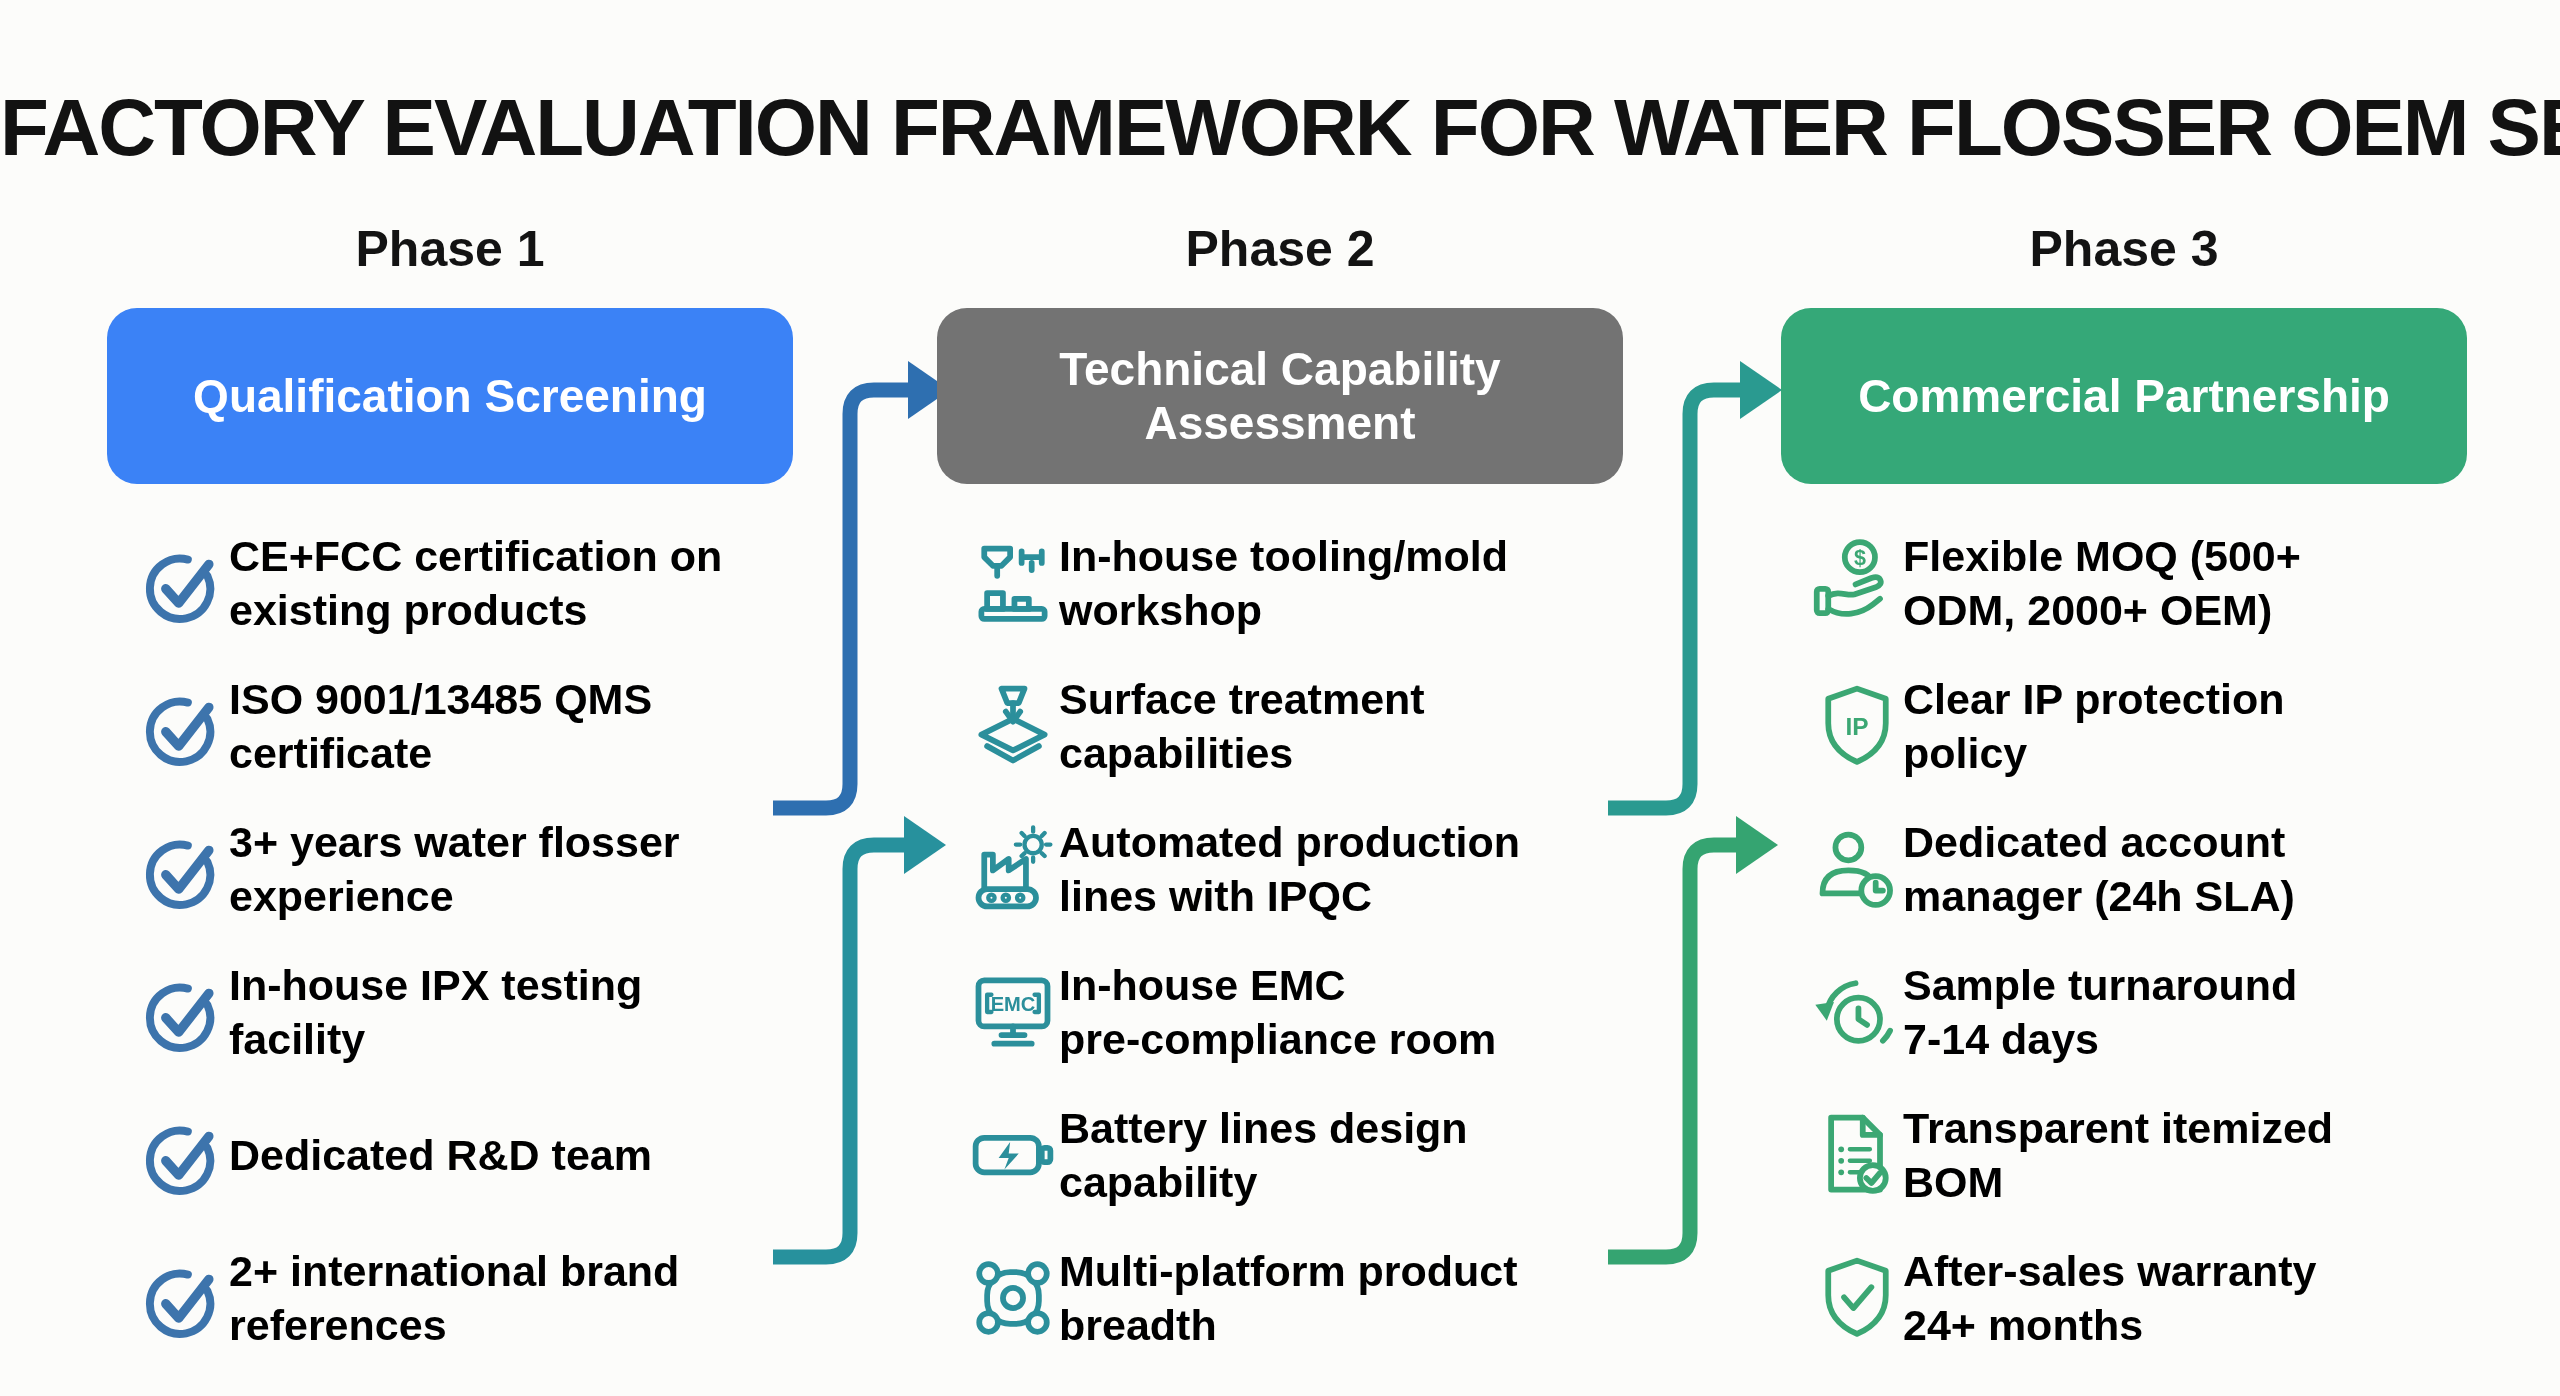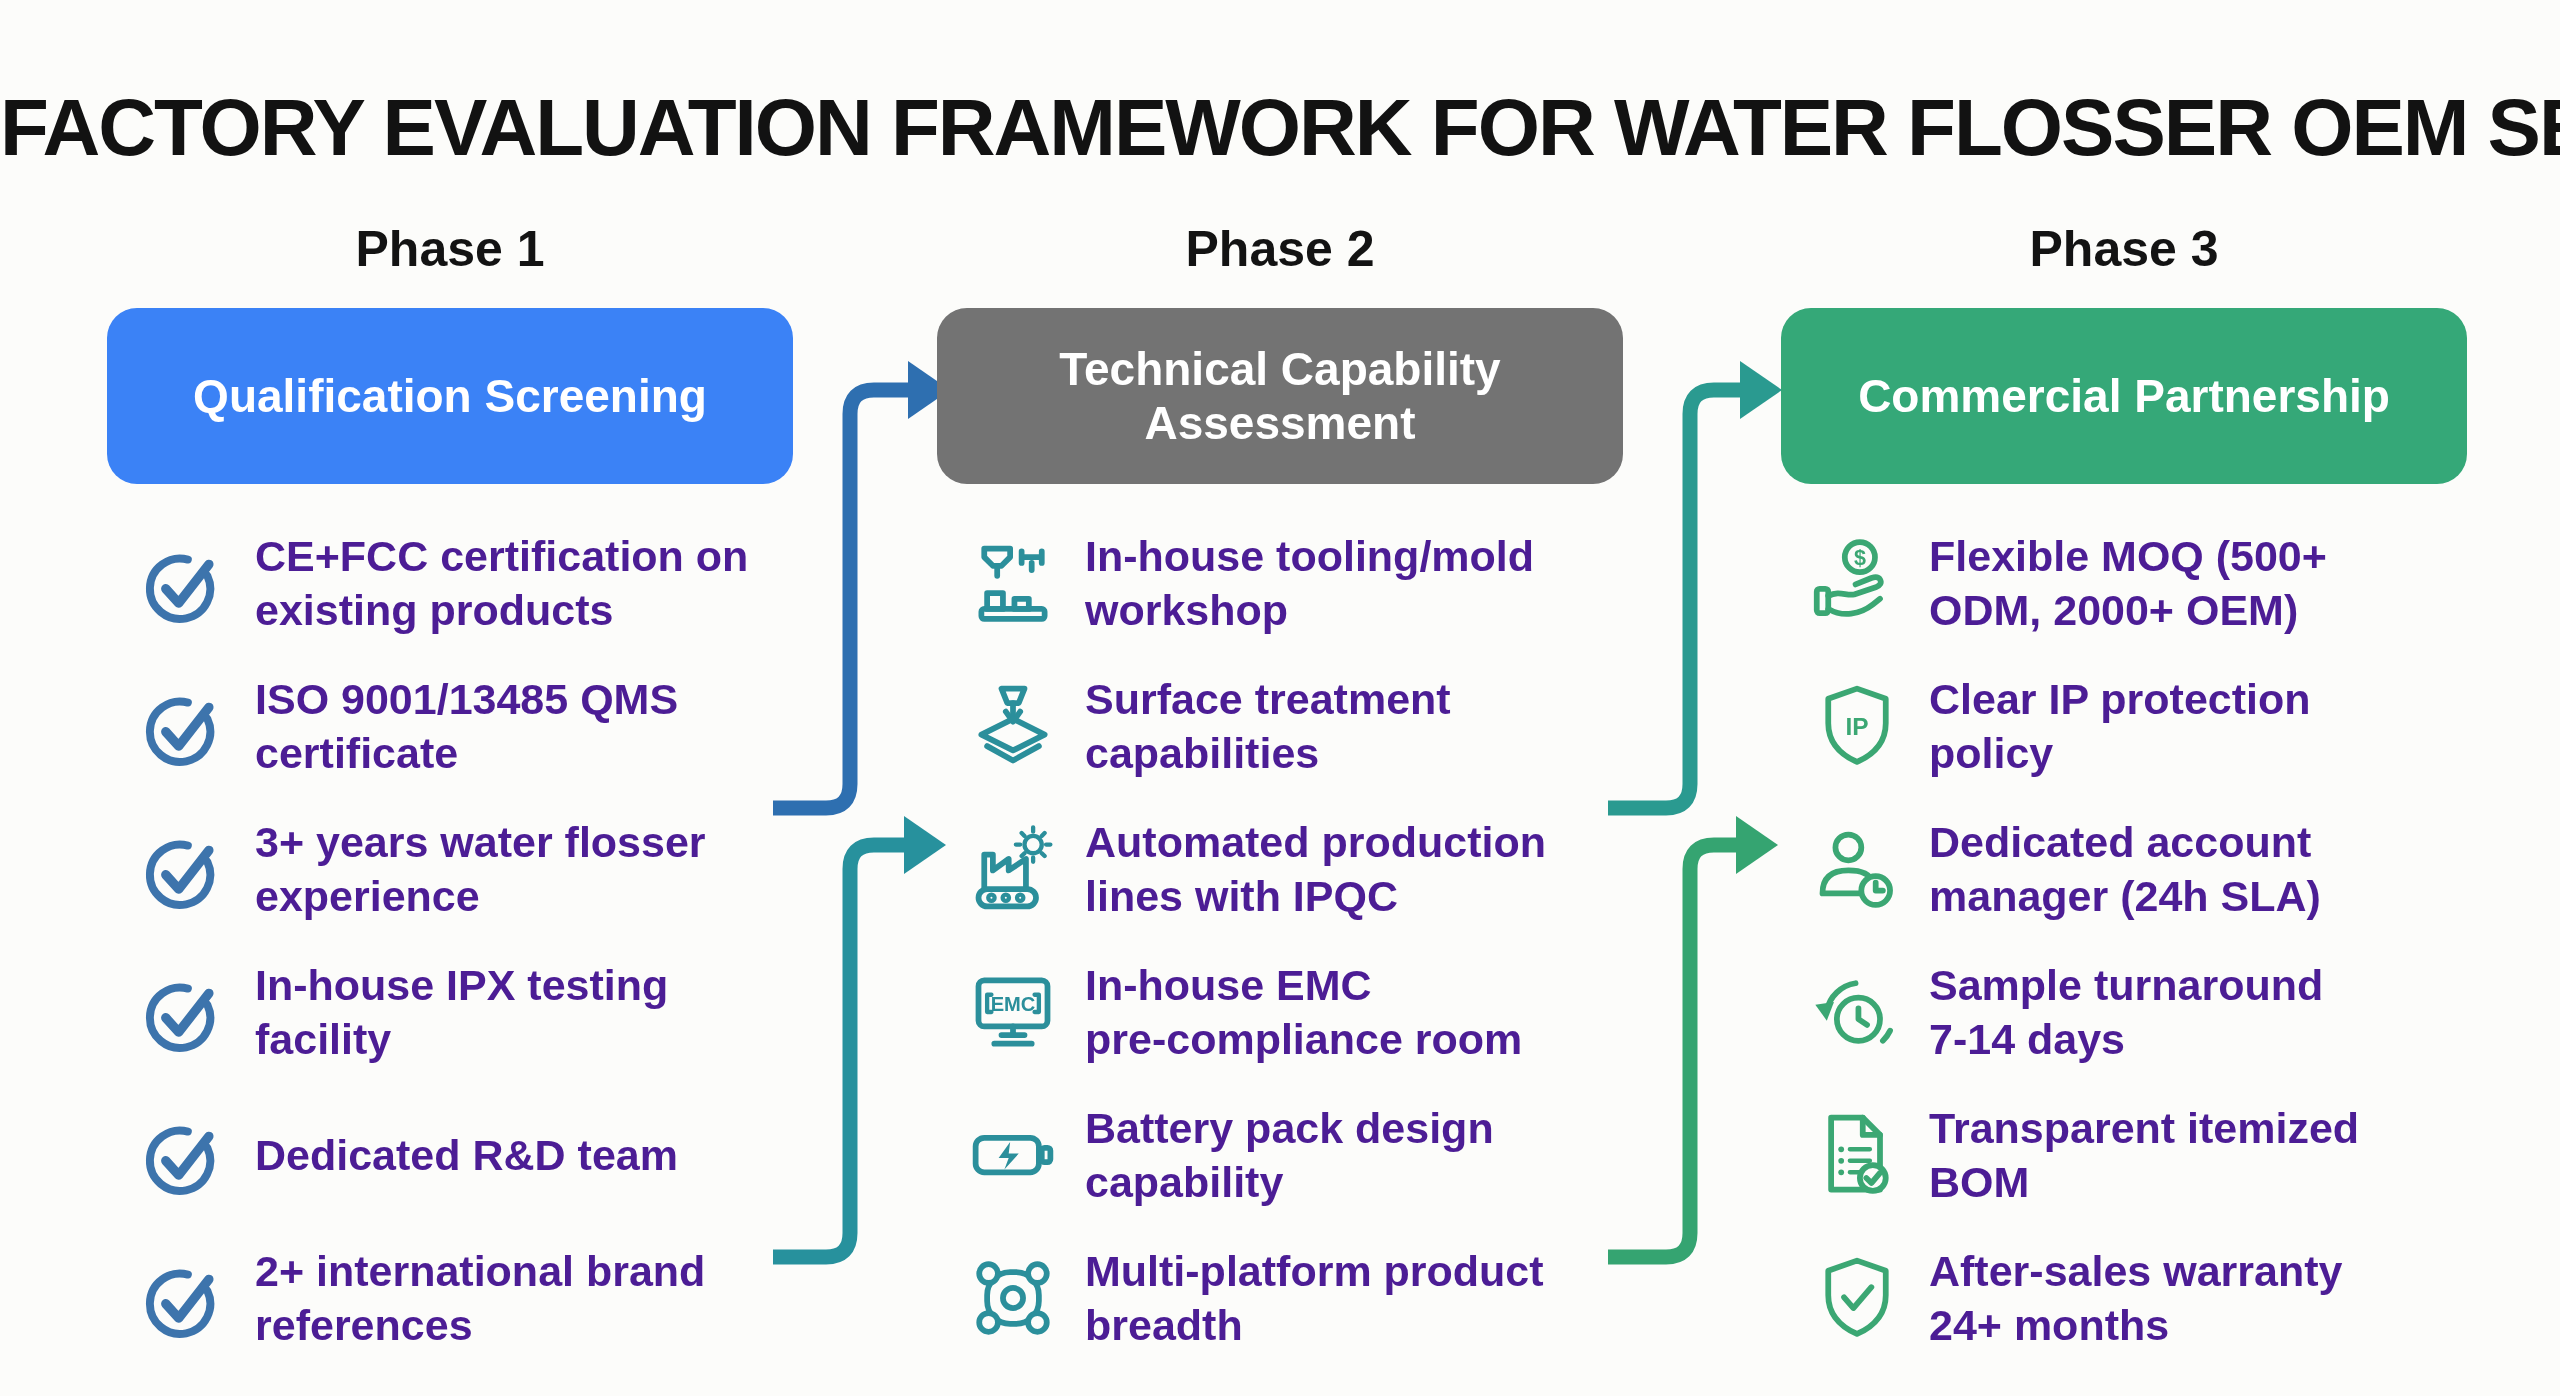--- a/index.html
+++ b/index.html
@@ -23,21 +23,21 @@
     display:flex;align-items:center;justify-content:center;text-align:center;
     color:#ffffff;font-size:46px;font-weight:bold;line-height:1.18;
     padding:0 40px;box-sizing:border-box;
   }
   .item{
     position:absolute;left:30px;width:640px;height:116px;
     display:flex;align-items:center;
   }
   .item-icon{width:92px;height:92px;flex:0 0 92px;display:flex;align-items:center;justify-content:center;}
   .item-icon svg{width:92px;height:92px;display:block;}
-  .item-text{margin-left:26px;font-size:43px;font-weight:bold;line-height:1.26;color:#4c1d95;}
+  .item-text{font-size:43px;font-weight:bold;line-height:1.26;color:#000000;}
   .l{display:block}
   .l:empty{display:none}
   .connectors{position:absolute;left:0;top:0;width:2560px;height:1396px;pointer-events:none;}
   .conn{fill:none;stroke-width:15;}
   
   .sym{stroke:currentColor;fill:none;stroke-width:4;stroke-linecap:round;stroke-linejoin:round;}
   .symThin{stroke:currentColor;fill:none;stroke-width:3;stroke-linecap:round;stroke-linejoin:round;}
   .symf{fill:currentColor;stroke:none;}
   .symbg{fill:#fcfcfa;stroke:currentColor;stroke-width:4;}
   .symtext{fill:currentColor;stroke:none;font-family:"Liberation Sans",sans-serif;font-weight:bold;}
@@ -278,21 +278,21 @@
         <span class="l">pre-compliance room</span>
       </span>
   </div>
   <div class="item" style="top:877px">
     <span class="item-icon" style="color: rgb(43, 143, 155);">
         <svg viewBox="0 0 64 64">
           <use href="#battery-bolt-icon" xlink:href="#battery-bolt-icon"></use>
         </svg>
       </span>
     <span class="item-text">
-        <span class="l">Battery pack design</span>
+        <span class="l">Battery lines design</span>
         <span class="l">capability</span>
       </span>
   </div>
   <div class="item" style="top:1020px">
     <span class="item-icon" style="color: rgb(43, 143, 155);">
         <svg viewBox="0 0 64 64">
           <use href="#network-nodes-icon" xlink:href="#network-nodes-icon"></use>
         </svg>
       </span>
     <span class="item-text">

